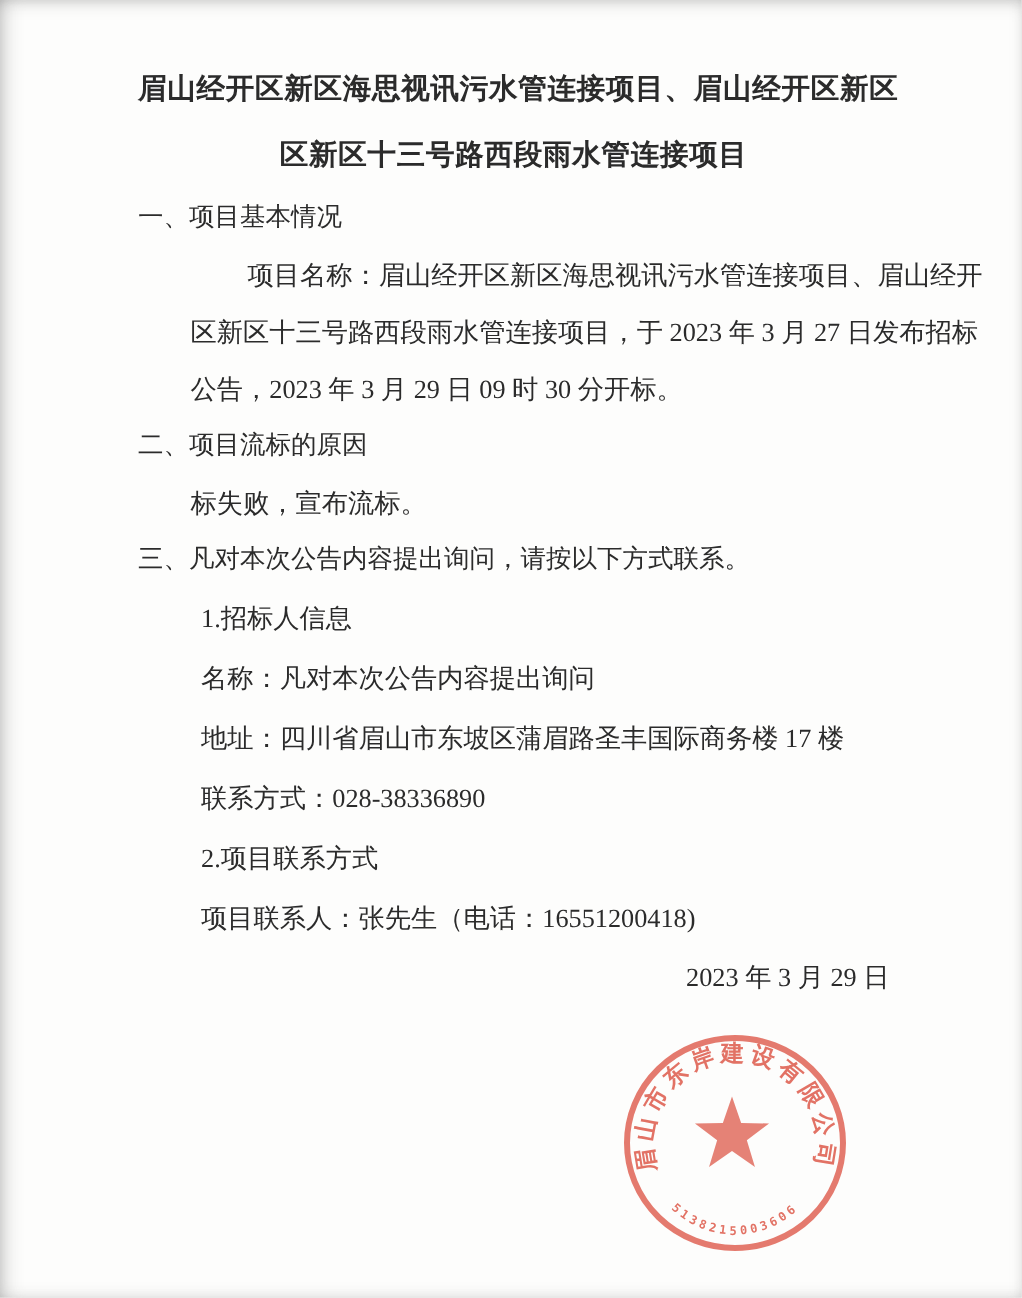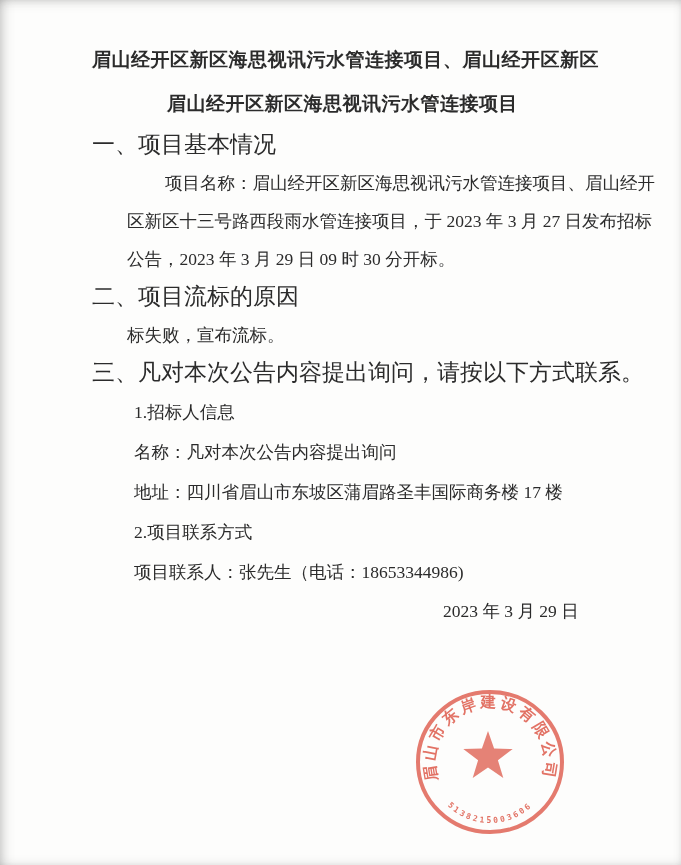--- a/index.html
+++ b/index.html
@@ -21,21 +21,21 @@
 
   .title-line {
     text-align: center;
     font-weight: bold;
     font-size: 19px;
     line-height: 44px;
     white-space: nowrap;
     letter-spacing: .5px;
   }
   .h {
-    font-size: 23px;
+    font-size: 17px;
     line-height: 38px;
     white-space: nowrap;
   }
   .pl {
     font-size: 17.5px;
     line-height: 38px;
     white-space: nowrap;
     margin-left: 35px;
   }
   .pl.indent { padding-left: 38px; }
@@ -51,20 +51,21 @@
     line-height: 38px;
     margin-top: 52px;
     margin-left: 240px;
     white-space: nowrap;
   }
   .date {
     font-size: 17.5px;
     line-height: 38px;
     margin-left: 351px;
     white-space: nowrap;
+    text-align: right;
   }
 
   .seal {
     position: absolute;
     left: 405px;
     top: 680px;
     mix-blend-mode: multiply;
     opacity: .88;
   }
   .seal-ring {
@@ -95,37 +96,38 @@
   }
 </style>
 </head>
 <body>
 
 <div class="page">
   <div class="content">
 
     <div class="title">
       <div class="title-line">眉山经开区新区海思视讯污水管连接项目、眉山经开区新区</div>
-      <div class="title-line">眉山经开区新区海思视讯污水管连接项目</div>
+      <div class="title-line">区新区十三号路西段雨水管连接项目</div>
     </div>
 
     <div class="h">一、项目基本情况</div>
     <div class="pl indent">项目名称：眉山经开区新区海思视讯污水管连接项目、眉山经开</div>
     <div class="pl">区新区十三号路西段雨水管连接项目，于 2023 年 3 月 27 日发布招标</div>
     <div class="pl">公告，2023 年 3 月 29 日 09 时 30 分开标。</div>
 
     <div class="h">二、项目流标的原因</div>
     <div class="pl">标失败，宣布流标。</div>
 
     <div class="h">三、凡对本次公告内容提出询问，请按以下方式联系。</div>
     <div class="cl">1.招标人信息</div>
     <div class="cl">名称：凡对本次公告内容提出询问</div>
     <div class="cl">地址：四川省眉山市东坡区蒲眉路圣丰国际商务楼 17 楼</div>
+    <div class="cl">联系方式：028-38336890</div>
     <div class="cl">2.项目联系方式</div>
-    <div class="cl">项目联系人：张先生（电话：18653344986)</div>
+    <div class="cl">项目联系人：张先生（电话：16551200418)</div>
 
     <div class="date">2023 年 3 月 29 日</div>
   </div>
 
   <svg class="seal" width="170" height="170" viewBox="0 0 170 170">
     <defs>
       <path id="sealArcTop" d="M 33.3 100.8 A 55 55 0 1 1 136.7 100.8" fill="none"></path>
       <path id="sealArcBot" d="M 35 117 A 61 61 0 0 0 135 117" fill="none"></path>
     </defs>
     <ellipse class="seal-ring" cx="85" cy="82" rx="72" ry="70"></ellipse>

